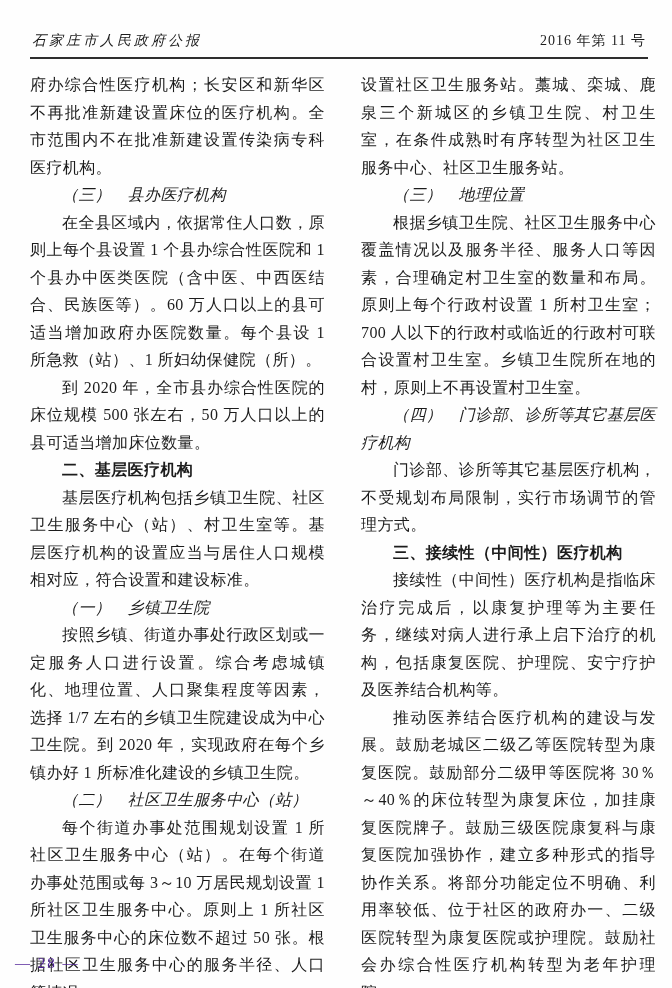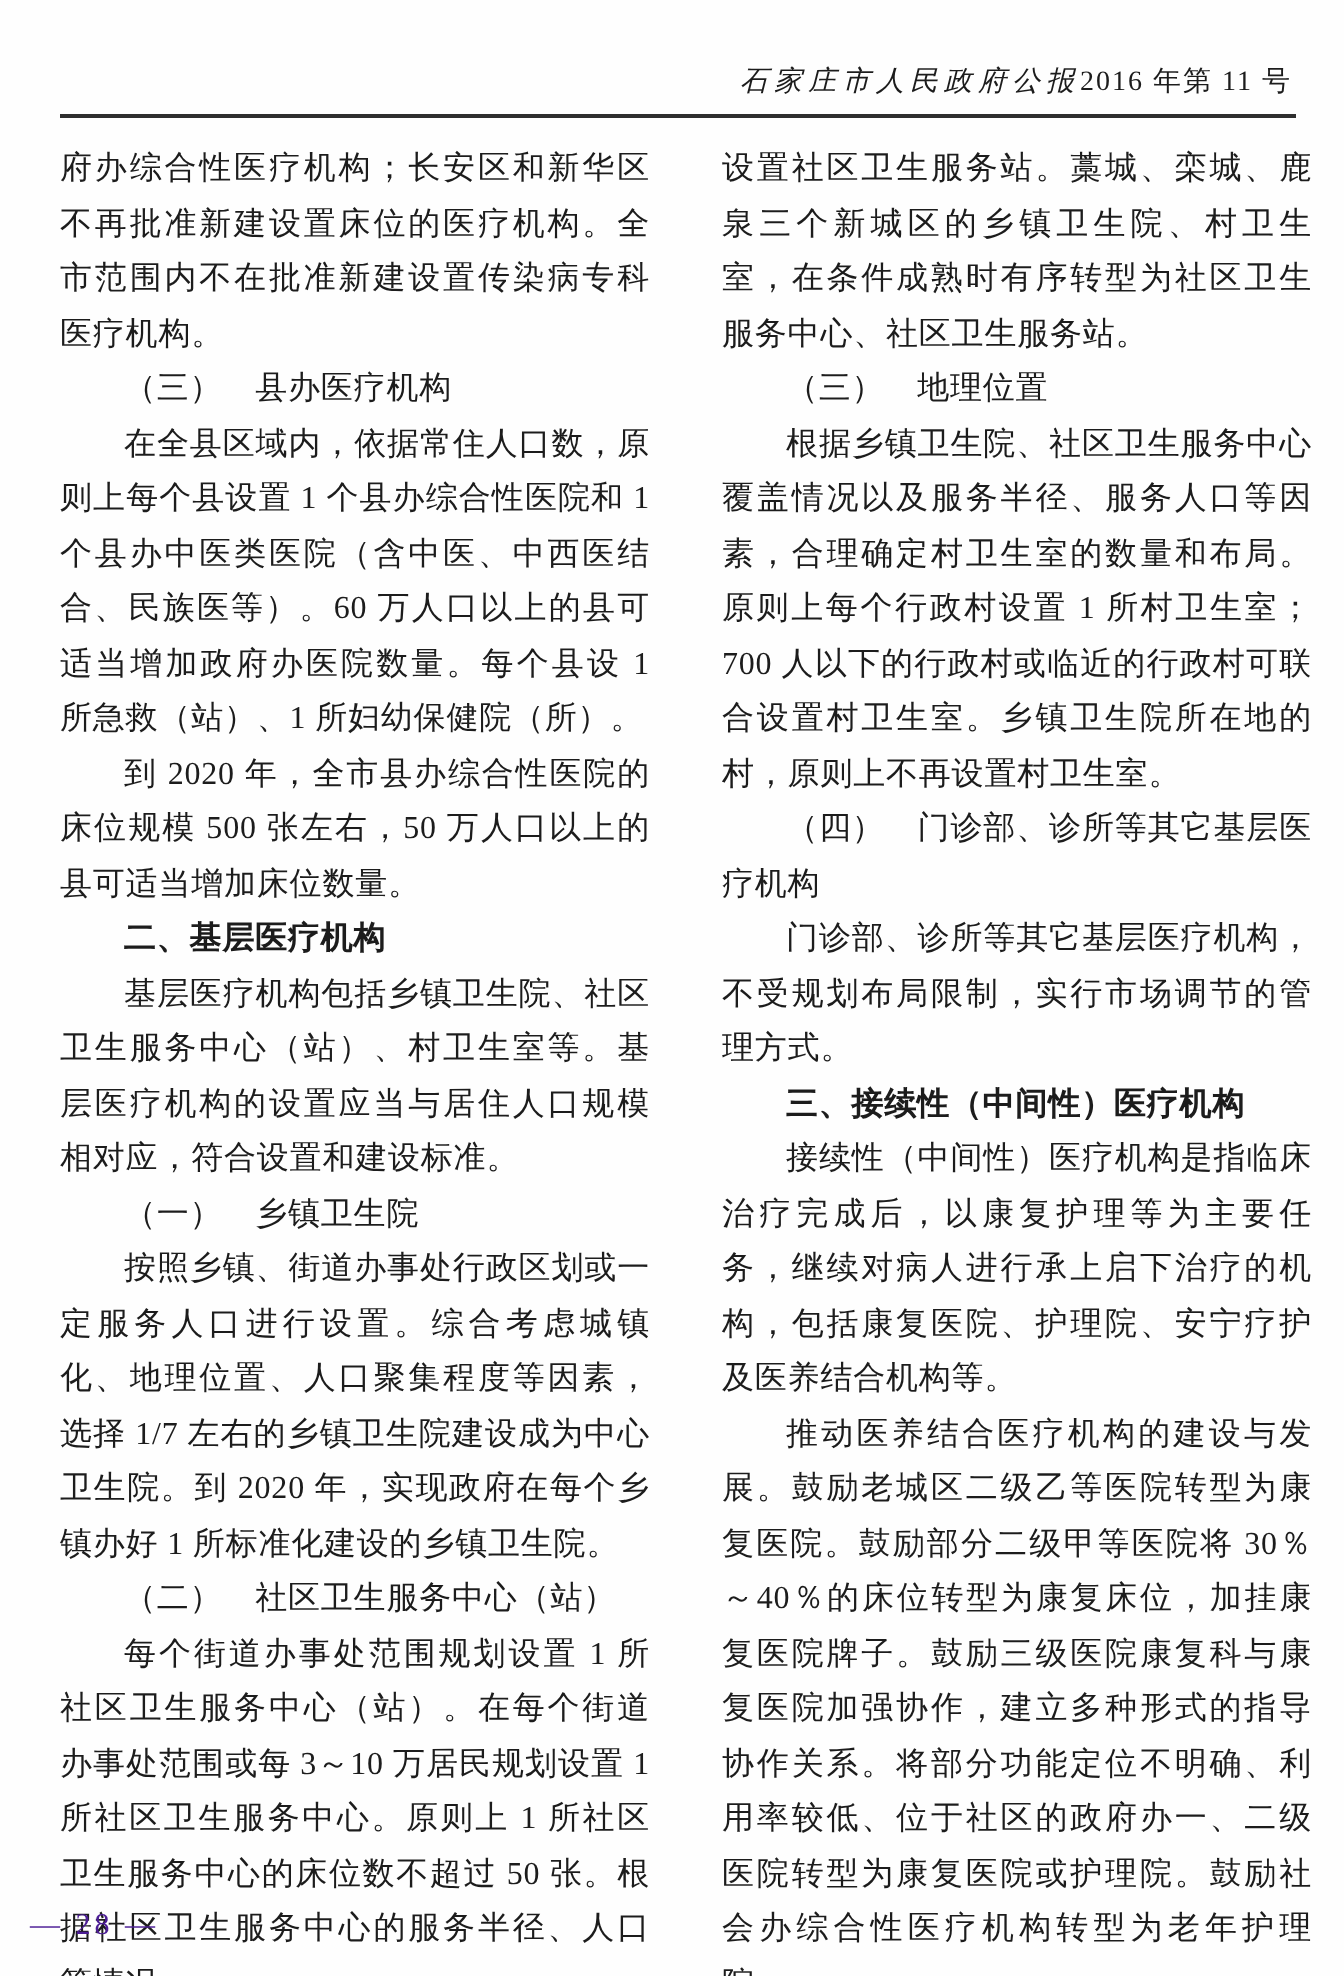--- a/index.html
+++ b/index.html
@@ -13,21 +13,21 @@
     height: 988px;
     box-sizing: border-box;
     background: #fefefe;
     color: #1c1c1c;
     font-family: "Liberation Serif", serif;
     padding: 12px 24px 0 30px;
     overflow: hidden;
   }
   .header {
     display: flex;
-    justify-content: flex-end;
+    justify-content: space-between;
     align-items: baseline;
     border-bottom: 2px solid #2e2e2e;
     padding-bottom: 7px;
     padding-left: 2px;
     padding-right: 2px;
   }
   .pub-title {
     font-style: italic;
     font-size: 14px;
     letter-spacing: 3px;
@@ -54,20 +54,21 @@
     letter-spacing: 0.4px;
   }
   .body-text {
     text-indent: 2em;
   }
   .body-text.cont {
     text-indent: 0;
   }
   .subheading {
     text-indent: 2em;
+    font-style: italic;
   }
   .heading {
     text-indent: 2em;
     font-weight: bold;
     font-family: "Liberation Sans", sans-serif;
     font-size: 16px;
   }
   .footer {
     position: absolute;
     left: 15px;

